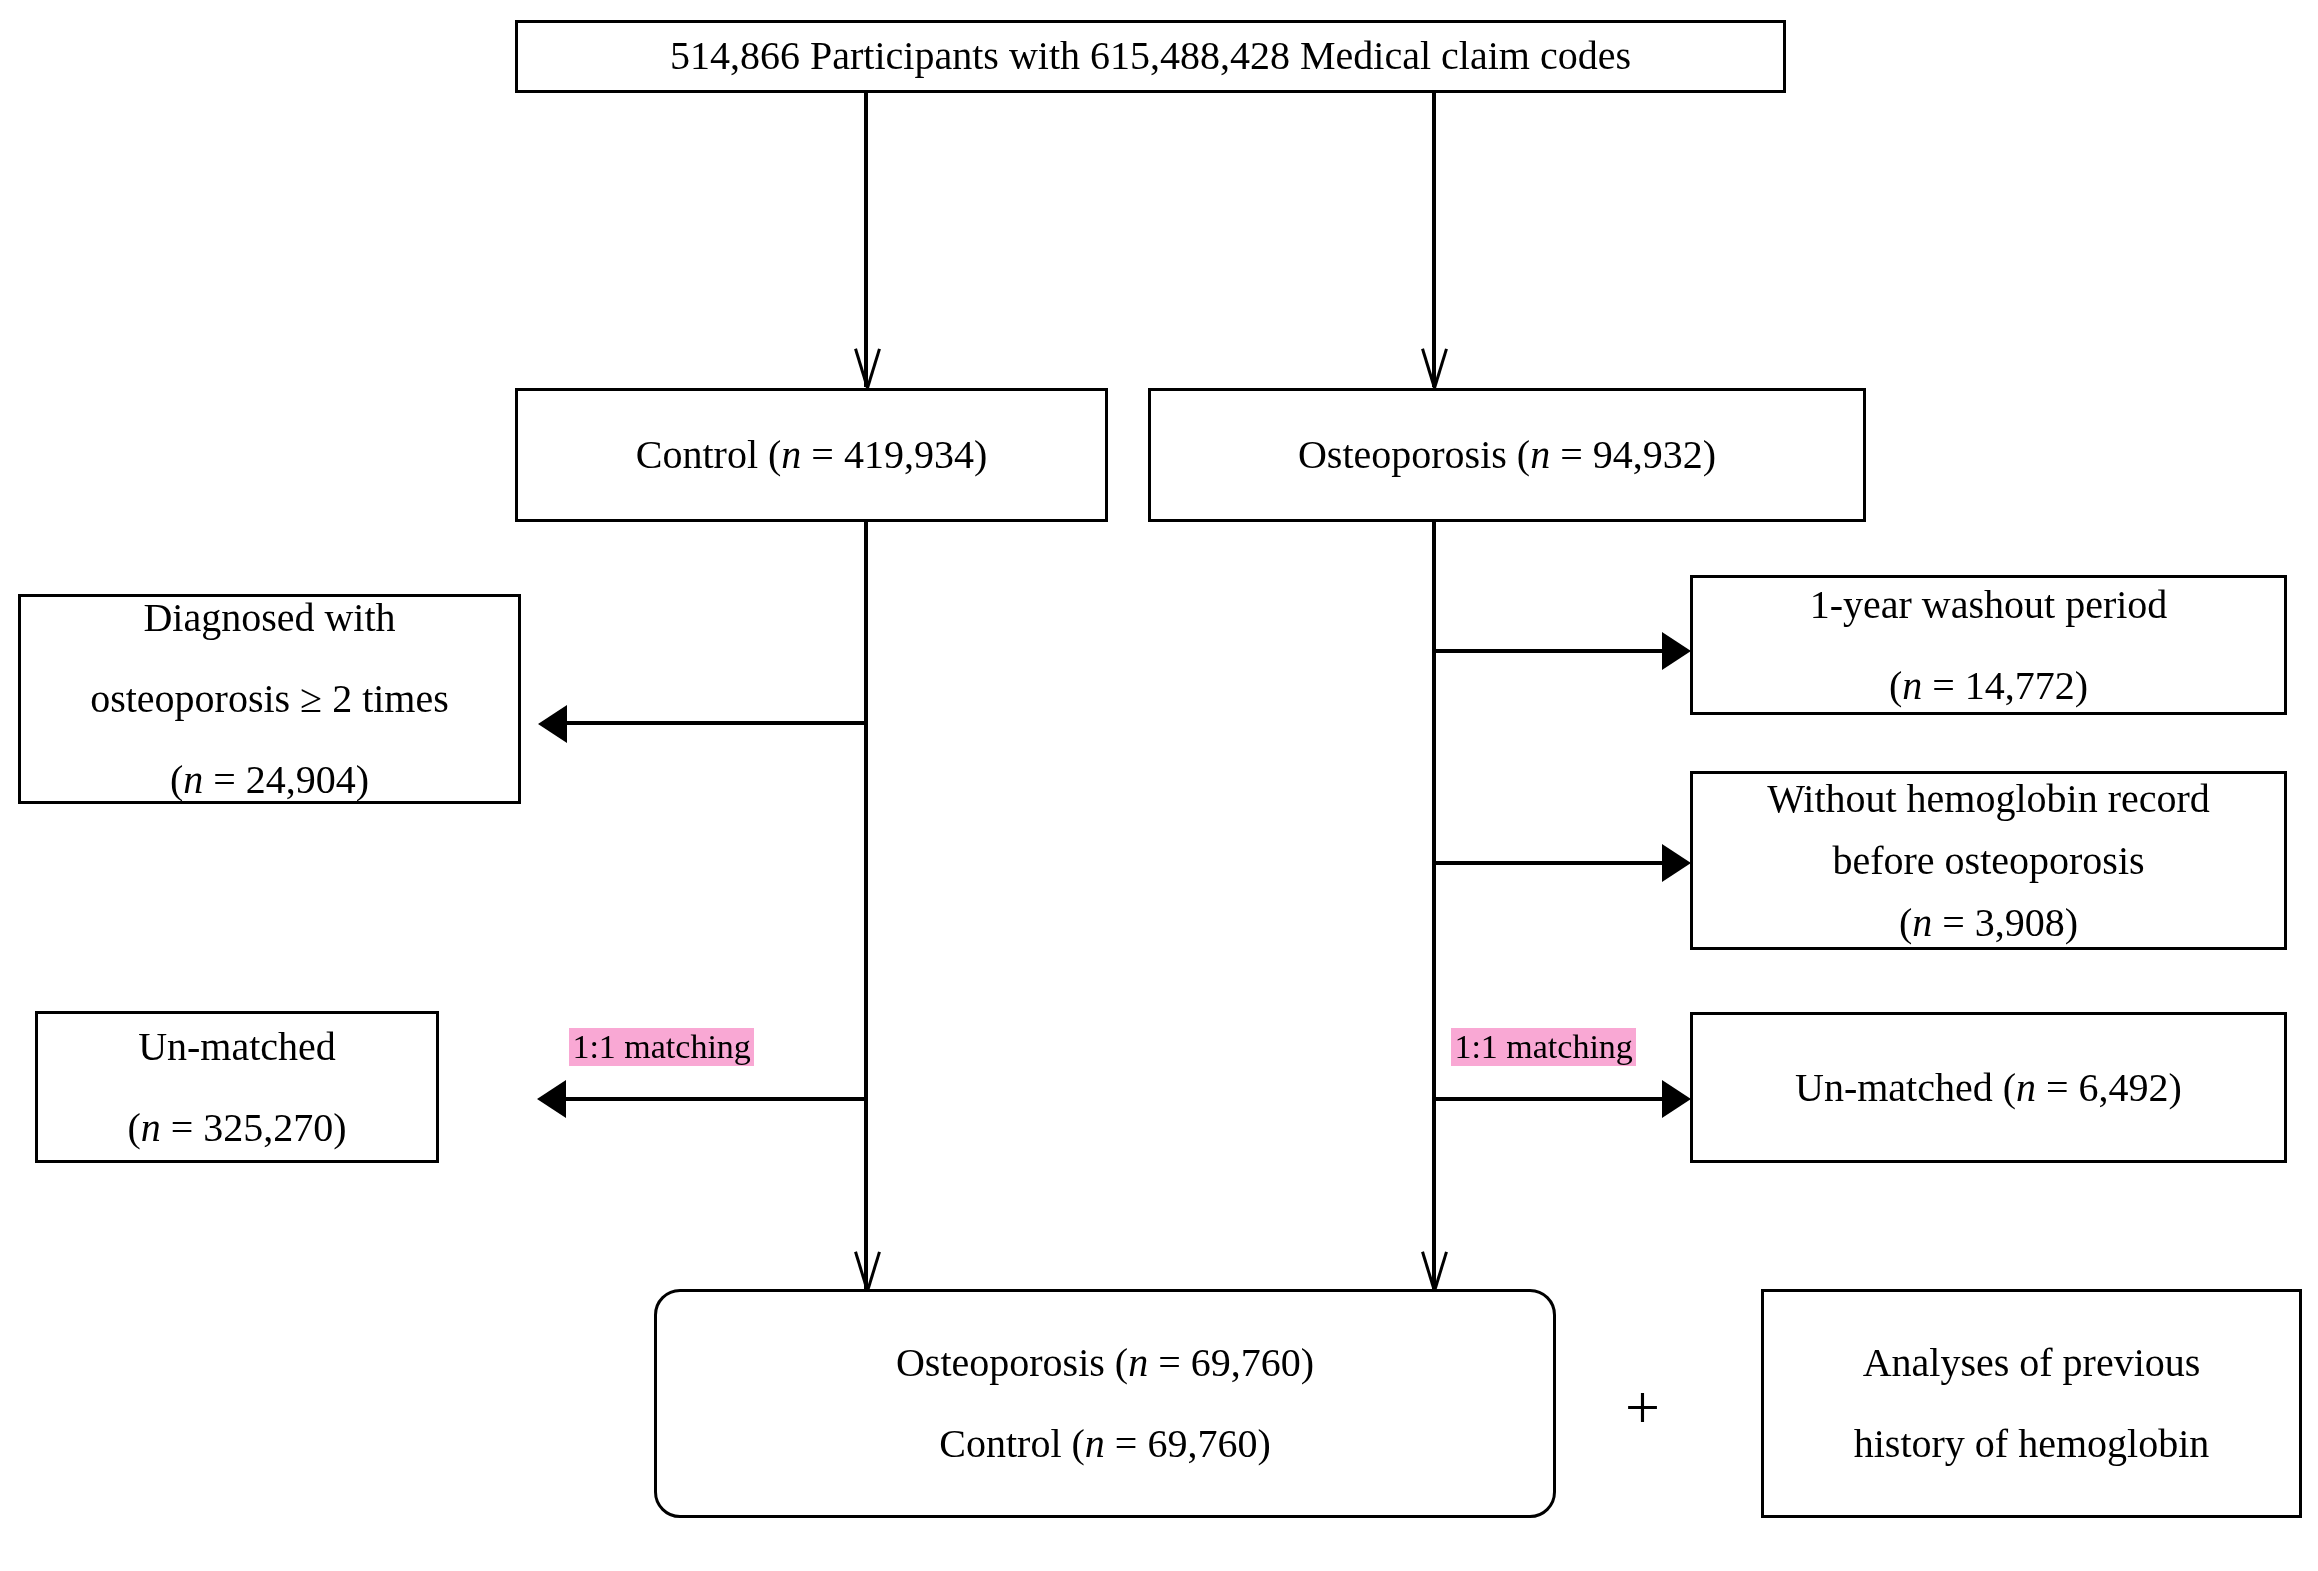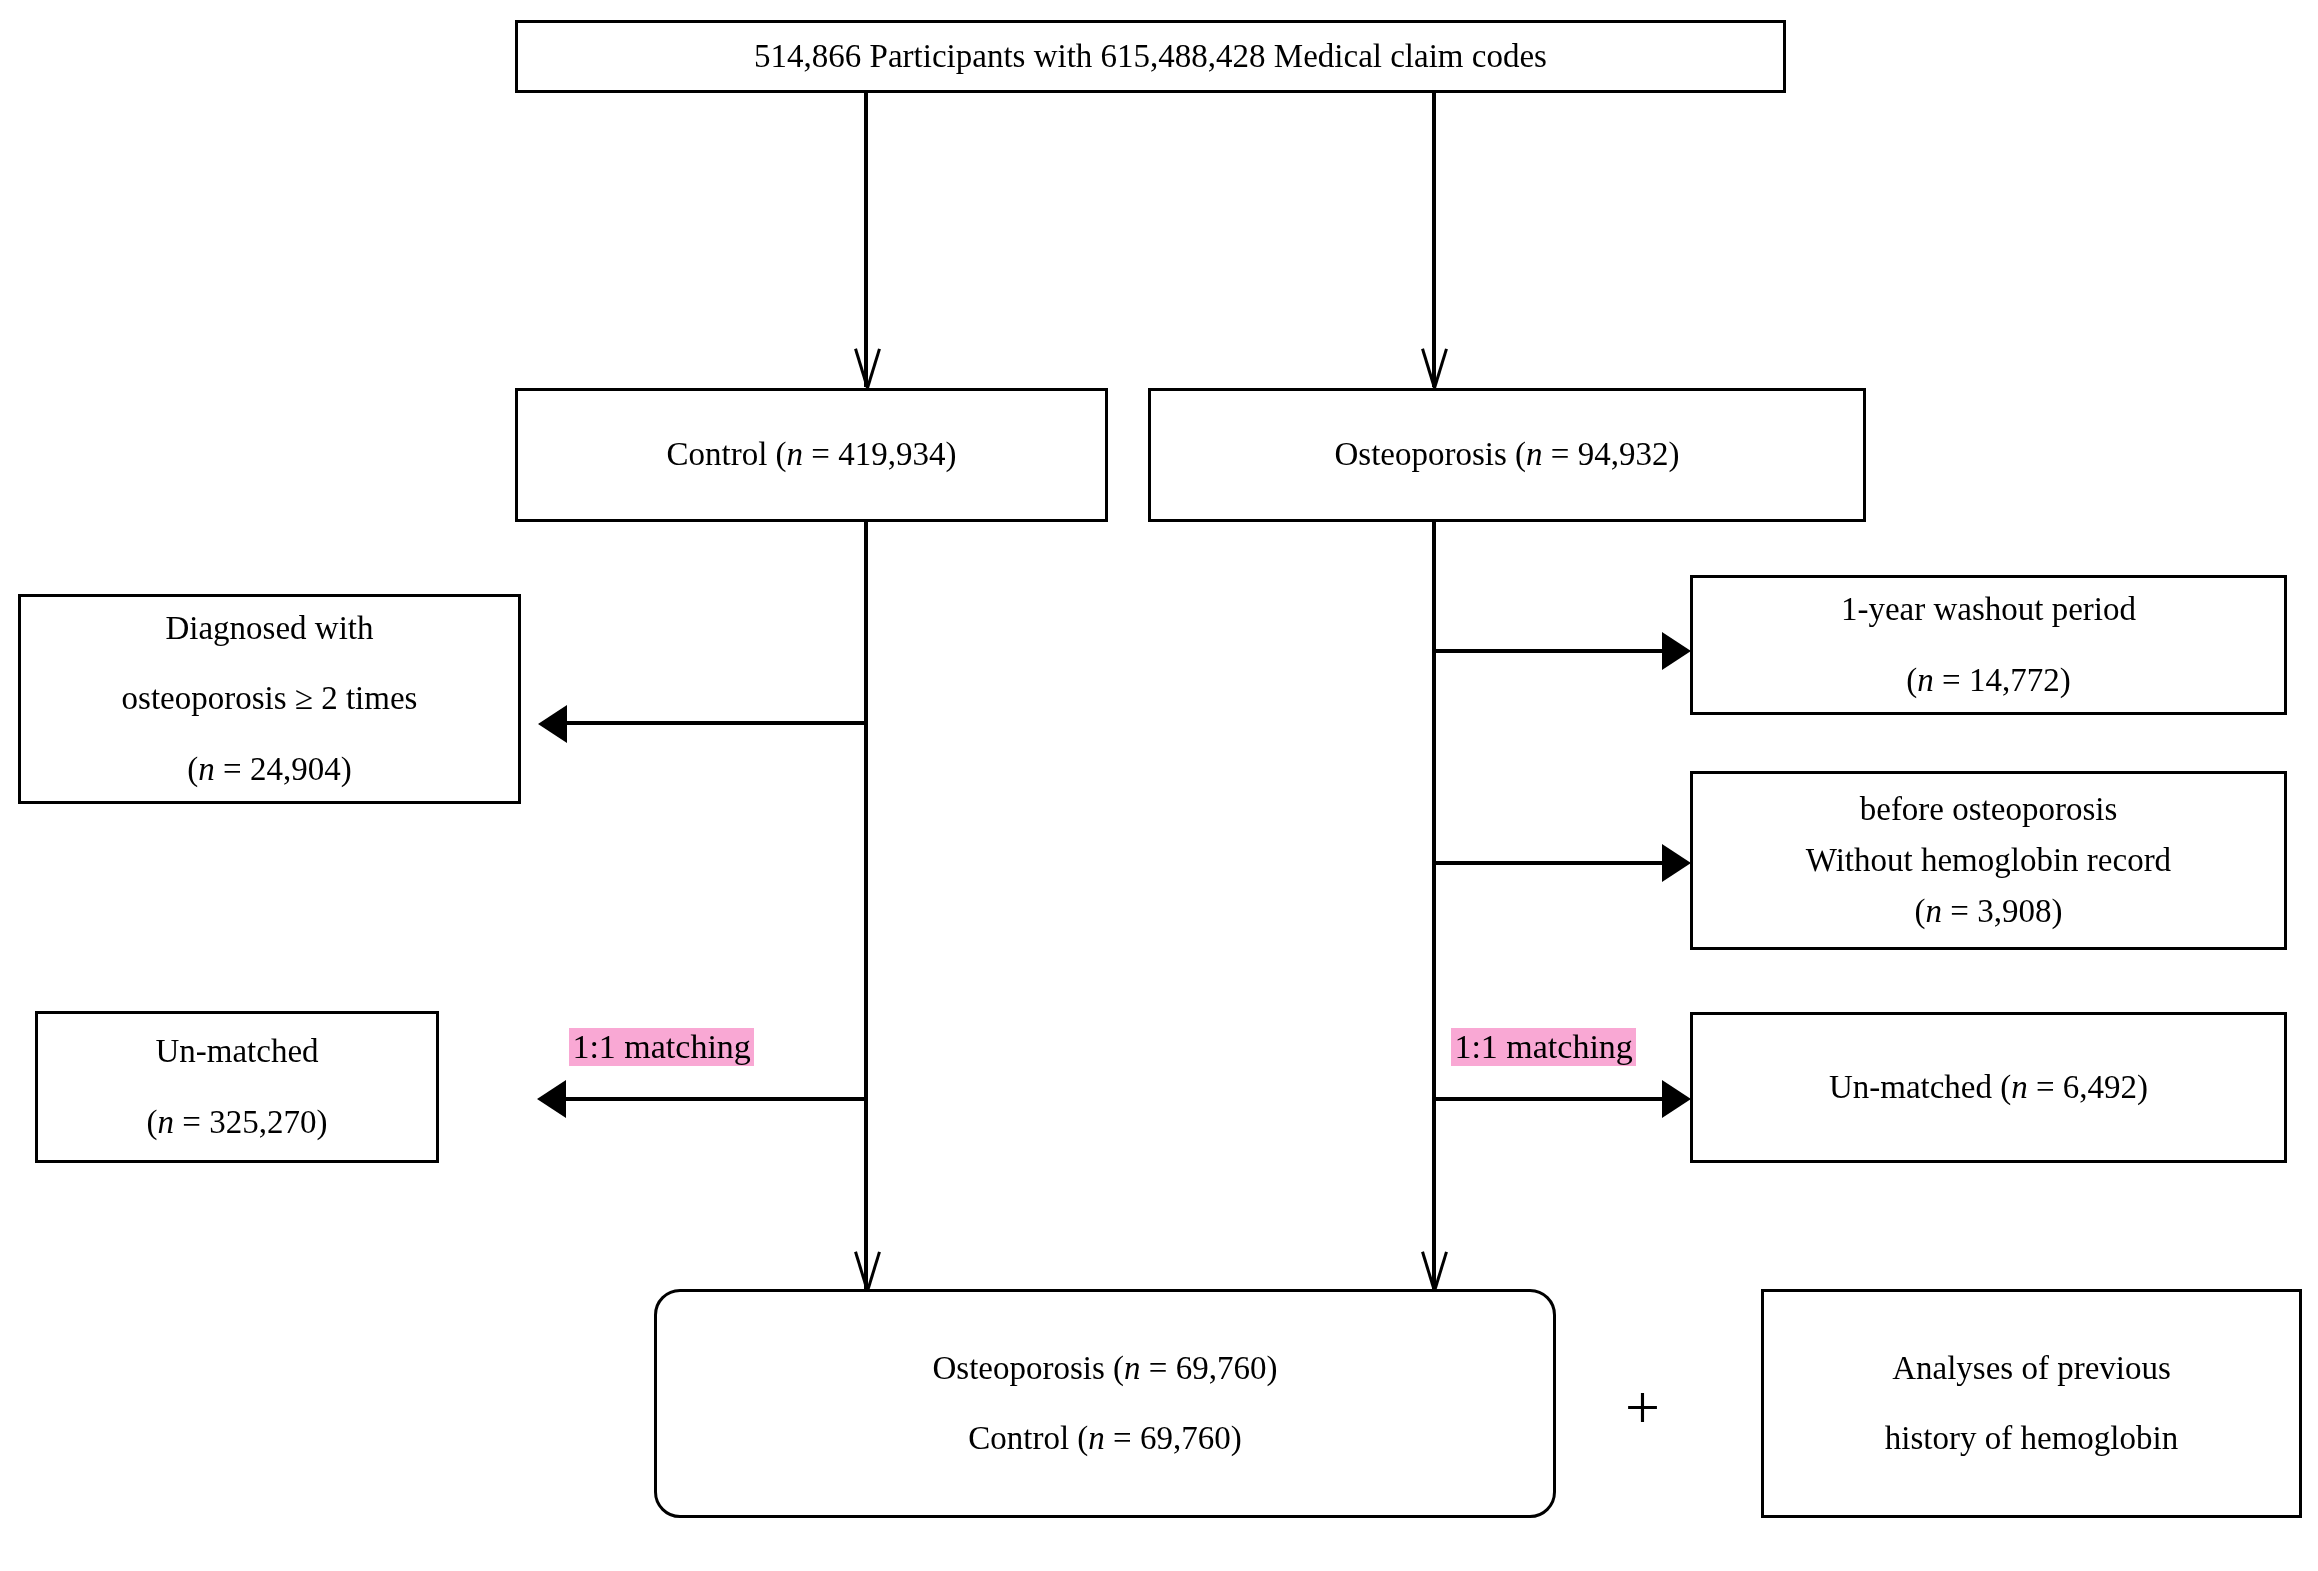--- a/index.html
+++ b/index.html
@@ -21,21 +21,21 @@
     position: absolute;
     box-sizing: border-box;
     border: 3.9px solid #000000;
     background: #ffffff;
     display: flex;
     flex-direction: column;
     align-items: center;
     justify-content: center;
     text-align: center;
     line-height: 1.55;
-    font-size: 33px;
+    font-size: 40px;
     z-index: 3;
   }
   .box .line {
     display: block;
     white-space: nowrap;
   }
   .box.pad-lines .line + .line { margin-top: 19px; }
   .ital { font-style: italic; }
   
   .vline {
@@ -172,22 +172,22 @@
     <span class="line">Un-matched</span>
     <span class="line">(<span class="ital">n</span> = 325,270)</span>
   </div>
 
   <div class="box pad-lines" style="left:1690px; top:575px; width:597px; height:140px;">
     <span class="line">1-year washout period</span>
     <span class="line">(<span class="ital">n</span> = 14,772)</span>
   </div>
 
   <div class="box" style="left:1690px; top:771px; width:597px; height:179px;">
+    <span class="line">Without hemoglobin record</span>
     <span class="line">before osteoporosis</span>
-    <span class="line">Without hemoglobin record</span>
     <span class="line">(<span class="ital">n</span> = 3,908)</span>
   </div>
 
   <div class="box" style="left:1690px; top:1012px; width:597px; height:151px;">
     <span class="line">Un-matched (<span class="ital">n</span> = 6,492)</span>
   </div>
 
   <div class="box pad-lines" style="left:654px; top:1289px; width:902px; height:229px;border-radius:26px;">
     <span class="line">Osteoporosis (<span class="ital">n</span> = 69,760)</span>
     <span class="line">Control (<span class="ital">n</span> =  69,760)</span>

